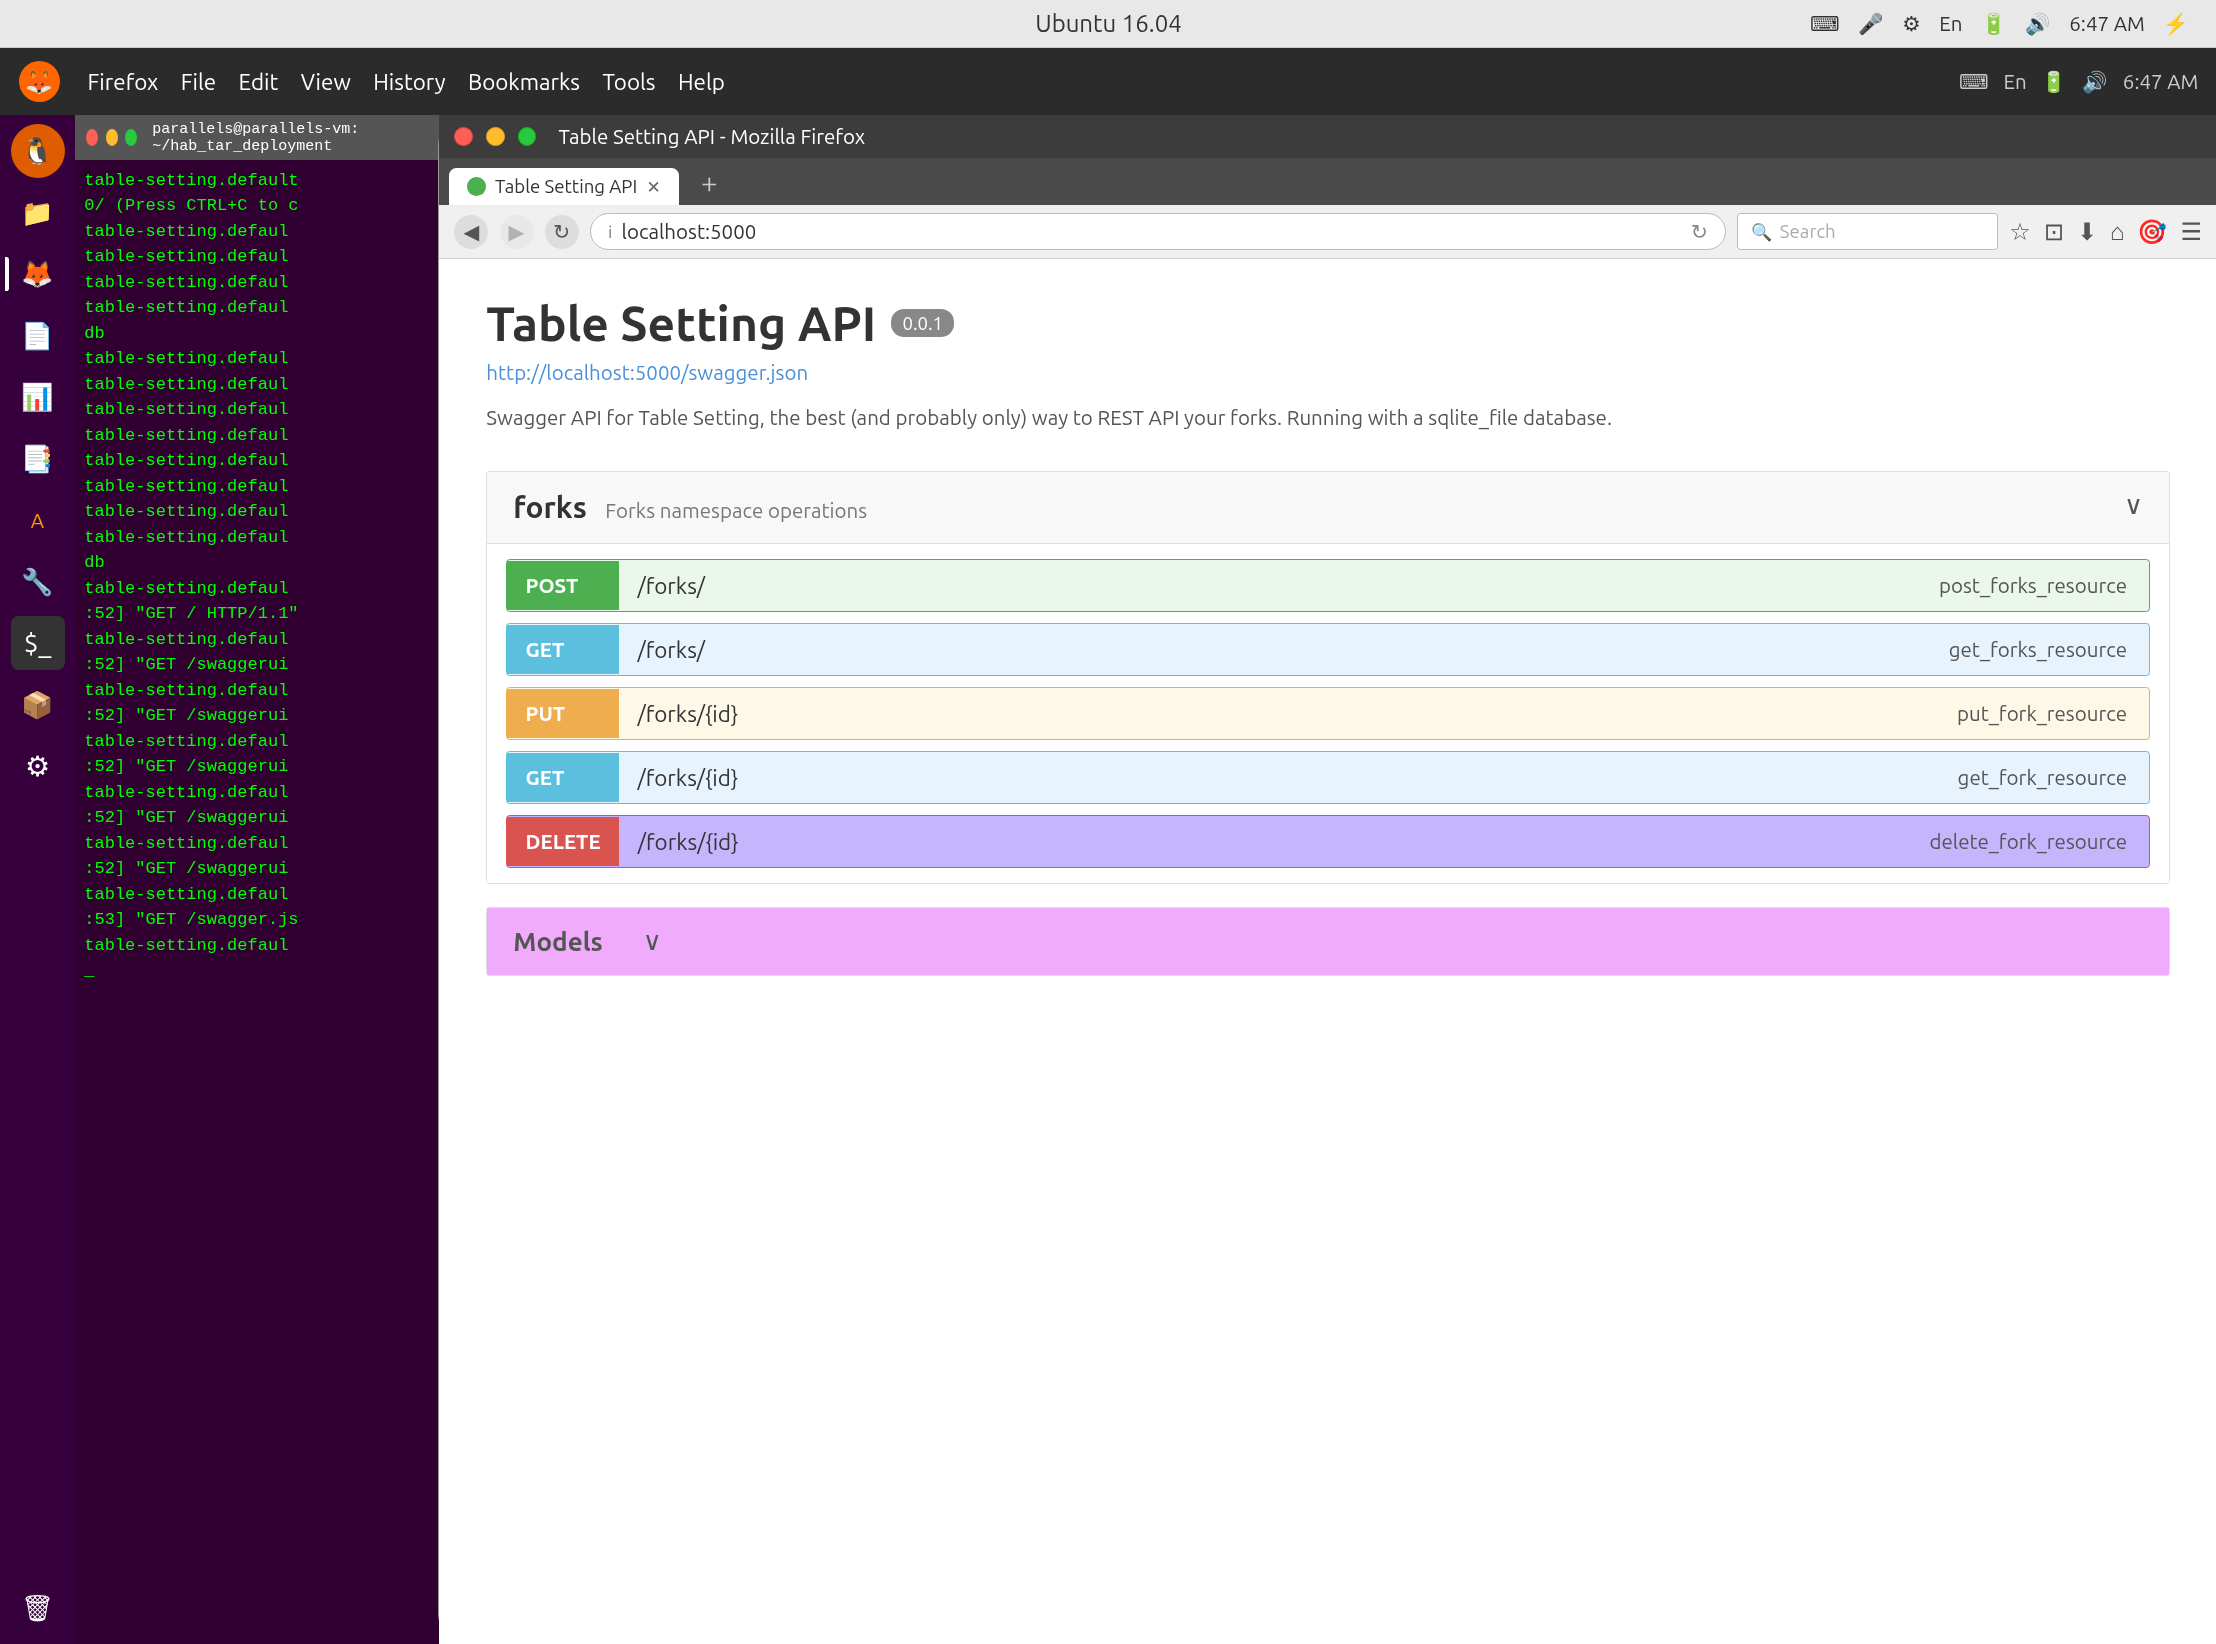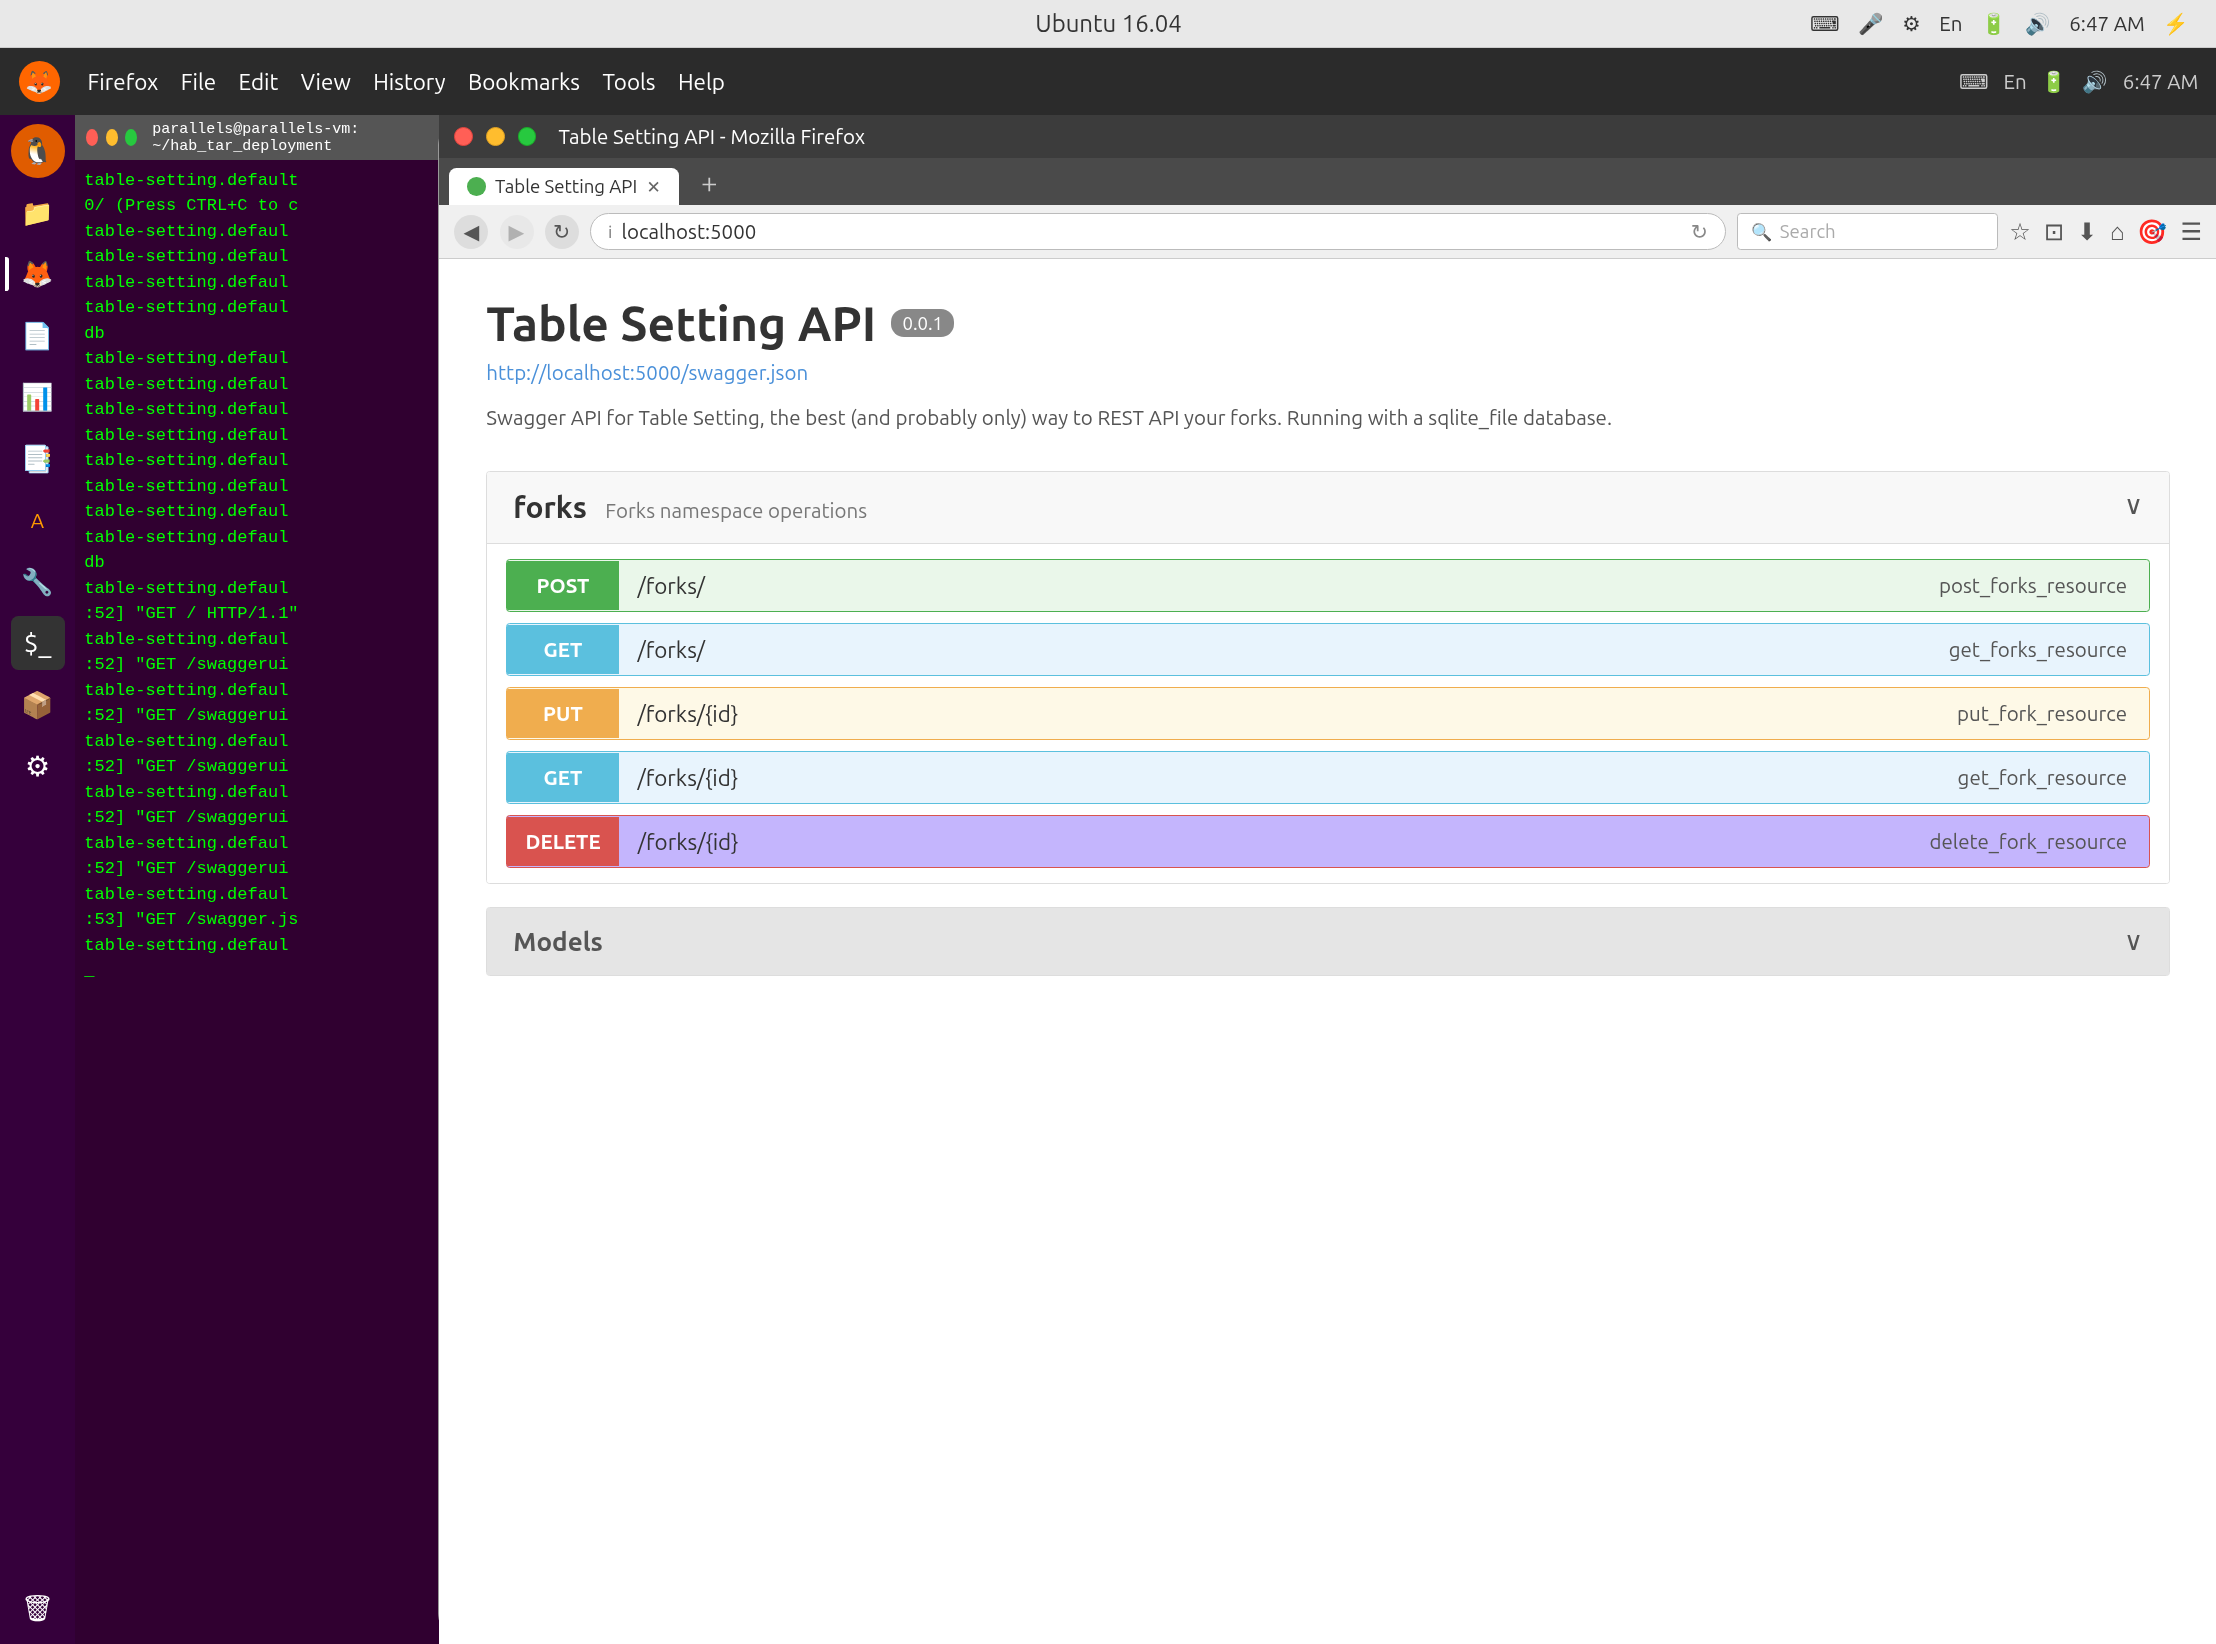--- a/index.html
+++ b/index.html
@@ -329,21 +329,21 @@
     .endpoint-row.get { background: #e8f4fd; border-color: #5bc0de; }
     .endpoint-row.put { background: #fef9e7; border-color: #f0ad4e; }
     .endpoint-row.delete { background: #c4b5fd; border-color: #d9534f; }
 
     .method-badge {
       padding: 13px 18.6px;
       font-size: 20.5px;
       font-weight: bold;
       color: white;
       min-width: 112px;
-      text-align: center;
+      text-align: left;
     }
     .method-badge.post { background: #4CAF50; }
     .method-badge.get { background: #5bc0de; }
     .method-badge.put { background: #f0ad4e; }
     .method-badge.delete { background: #d9534f; }
 
     .endpoint-path {
       padding: 13px 18.6px;
       font-size: 22.4px;
       color: #333;
@@ -355,25 +355,24 @@
       color: #555;
     }
 
     
     .models-section {
       border: 0.9px solid #ddd;
       border-radius: 3.7px;
       margin-bottom: 22.4px;
     }
     .models-header {
-      background: #e5e5e5;
+      background: #f0abfc;
       padding: 18.6px 26px;
       display: flex;
       align-items: center;
-      justify-content: space-between;
       cursor: pointer;
       gap: 40px;
     }
     .models-title {
       font-size: 26px;
       font-weight: bold;
       color: #555;
     }
   </style>
 </head>

